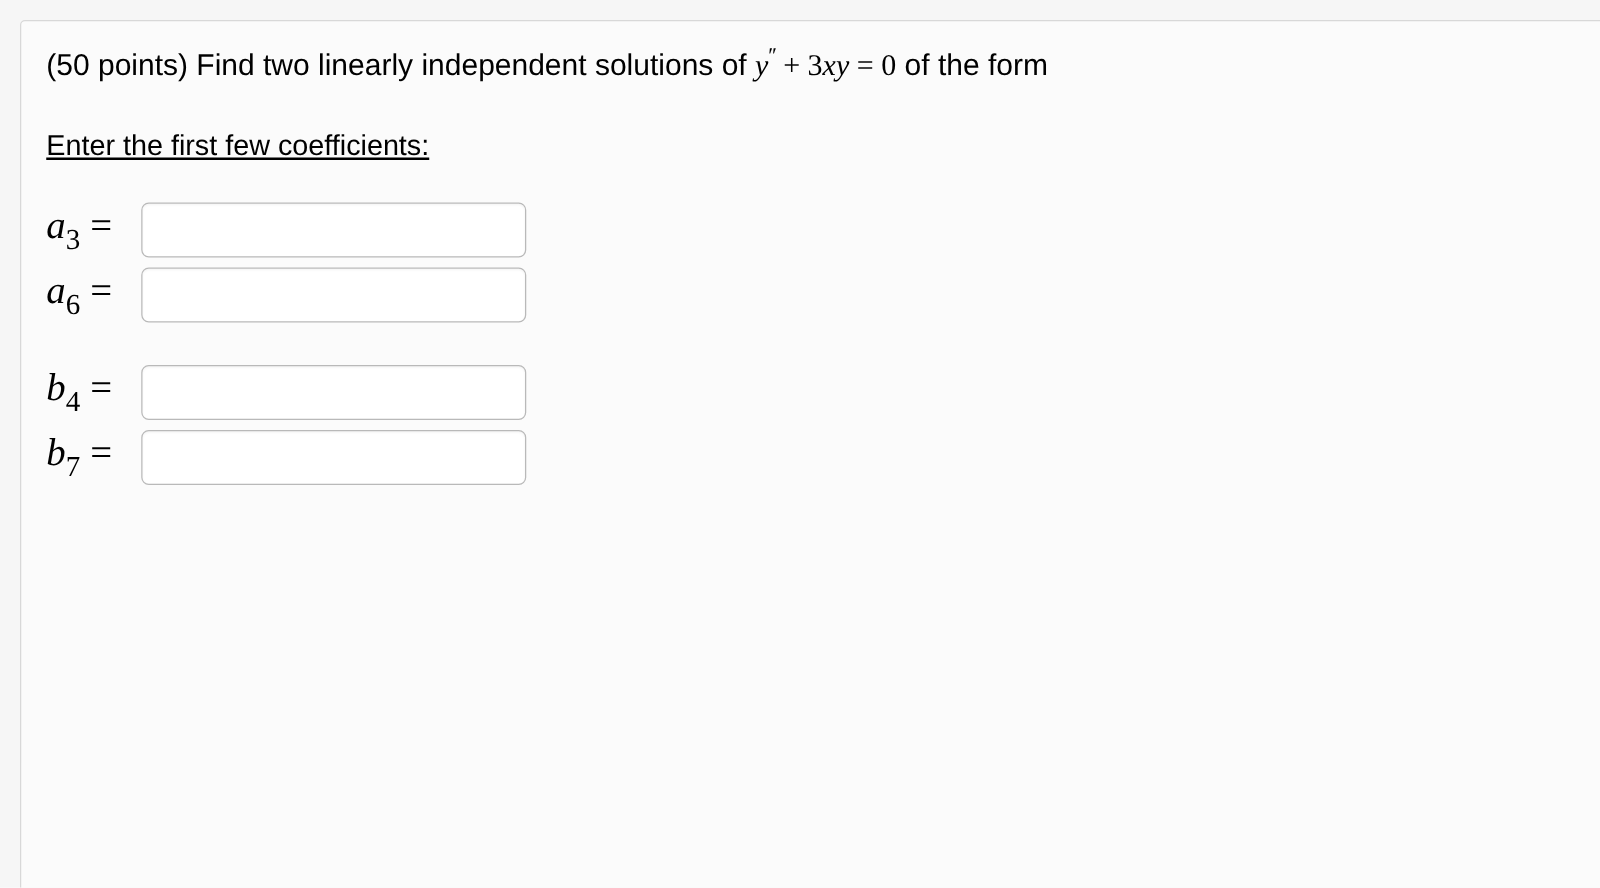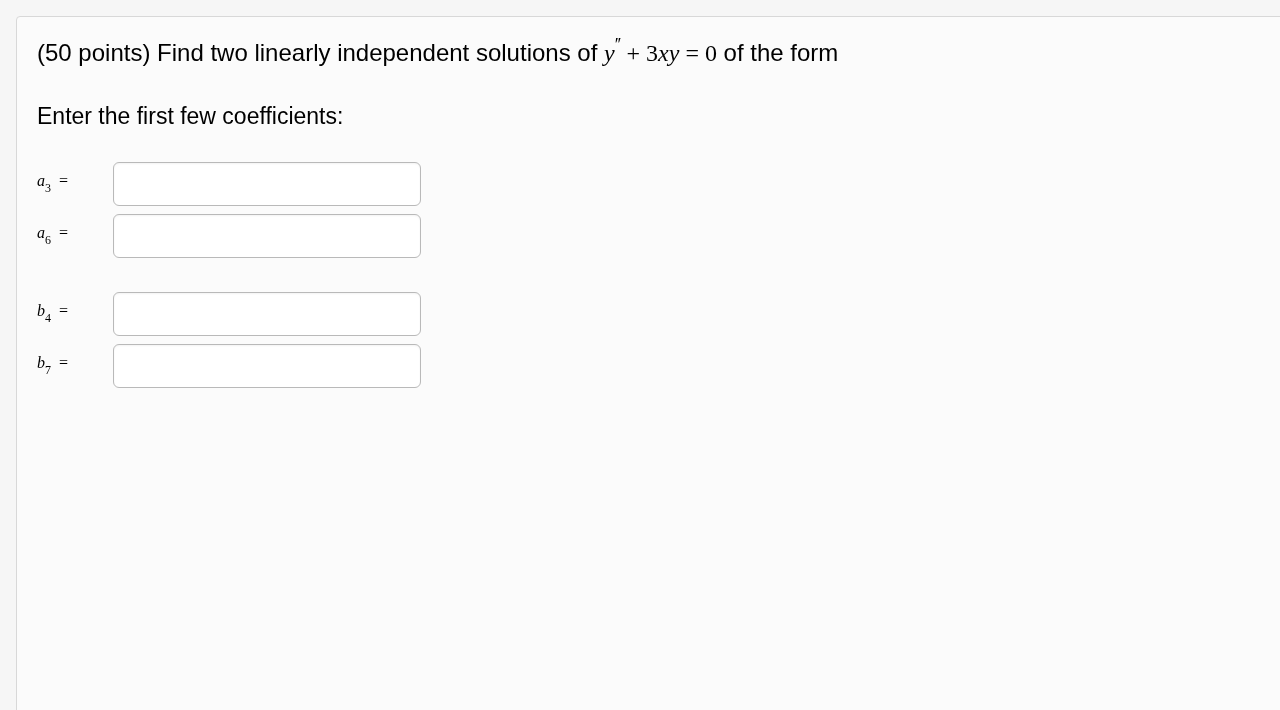--- a/index.html
+++ b/index.html
@@ -56,21 +56,21 @@
     .coeff-group.second {
       margin-top: 34px;
     }
     .coeff-row {
       display: flex;
       align-items: center;
       margin-bottom: 8px;
     }
     .coeff-label {
       width: 76px;
-      font-size: 16px;
+      font-size: 31px;
       display: inline-flex;
       align-items: baseline;
     }
     .coeff-label .math {
       font-style: italic;
     }
     .coeff-label .eq {
       font-style: normal;
       margin-left: 8px;
     }
@@ -80,20 +80,21 @@
       border: 1px solid #b9b9b9;
       border-radius: 6px;
       background: #ffffff;
       font-size: 20px;
       padding: 4px 10px;
       box-shadow: inset 0 1px 2px rgba(0,0,0,0.05);
     }
     .prompt-text {
       font-family: Arial, Helvetica, sans-serif;
       font-size: 23px;
+      text-decoration: underline;
     }
     .dprime {
       font-style: normal;
       font-size: 0.75em;
       position: relative;
       top: -0.55em;
       letter-spacing: -1px;
     }
     .plus { font-style: normal; }
     .num { font-style: normal; }

